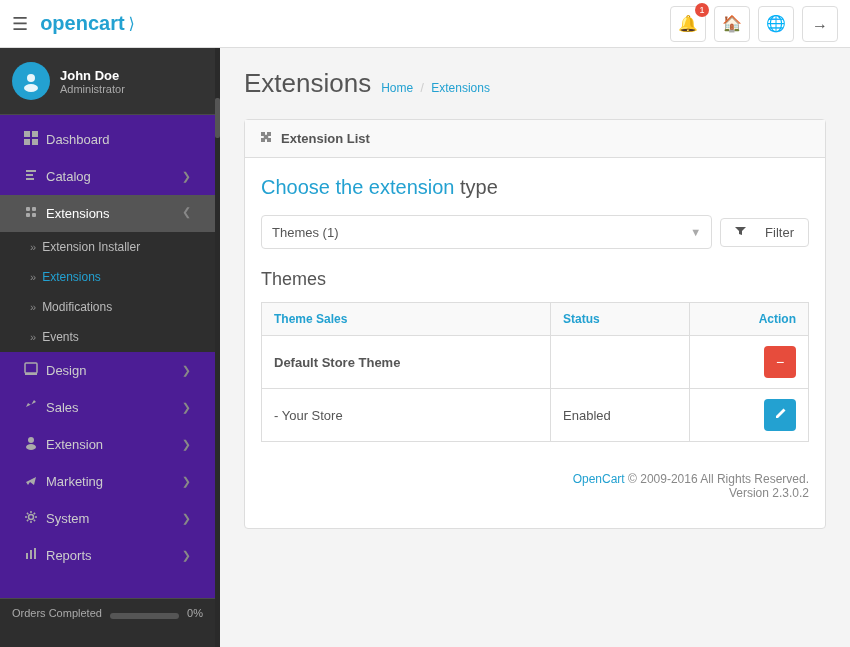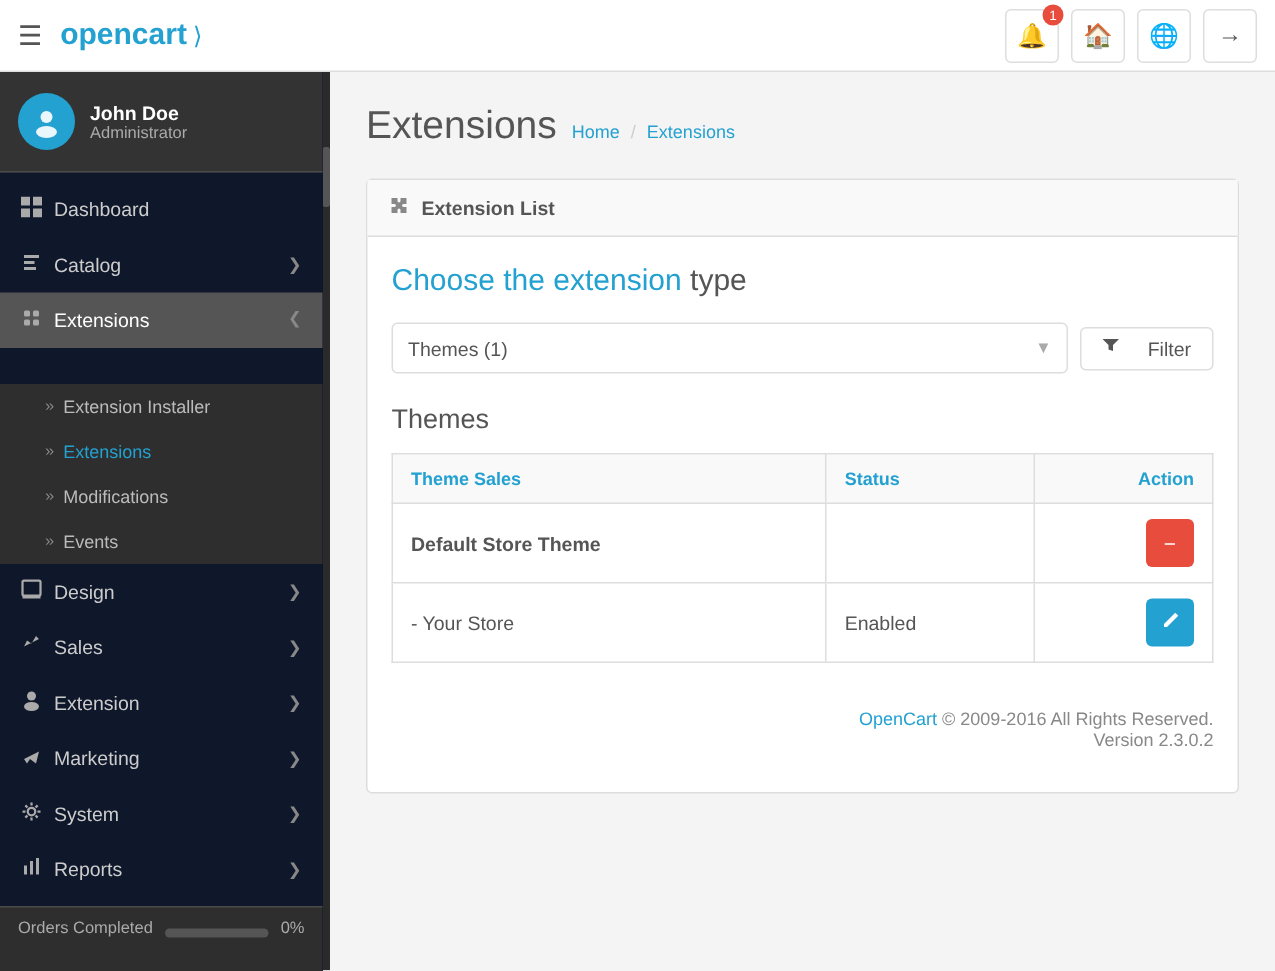--- a/index.html
+++ b/index.html
@@ -32,21 +32,21 @@
       color: #fff; font-size: 9px; width: 14px; height: 14px; border-radius: 50%;
       display: flex; align-items: center; justify-content: center;
     }
 
     
     .body-wrapper { display: flex; flex: 1; overflow: hidden; }
 
     
     .sidebar {
       width: 215px;
-      background: #0f172a;
+      background: #4c1d95;
       display: flex;
       flex-direction: column;
       flex-shrink: 0;
       overflow-y: auto;
     }
     .sidebar::-webkit-scrollbar { width: 4px; }
     .sidebar::-webkit-scrollbar-thumb { background: #555; }
 
     .user-panel {
       background: #333;
@@ -60,30 +60,30 @@
       width: 38px; height: 38px; background: #23a1d1; border-radius: 50%;
       display: flex; align-items: center; justify-content: center; color: #fff; font-size: 16px;
       flex-shrink: 0;
     }
     .user-info .user-name { color: #fff; font-size: 13px; font-weight: 600; }
     .user-info .user-role { color: #aaa; font-size: 11px; }
 
     .sidebar-nav { flex: 1; padding: 6px 0; }
     .sidebar-item {
       display: flex; align-items: center; justify-content: space-between;
-      padding: 10px 14px; color: #ccc; cursor: pointer; font-size: 13px;
+      padding: 10px 24px; color: #ccc; cursor: pointer; font-size: 13px;
       transition: background 0.15s;
     }
     .sidebar-item.active { background: #555; color: #fff; }
     .sidebar-item-left { display: flex; align-items: center; gap: 8px; }
     .sidebar-item .icon { font-size: 14px; color: #aaa; }
     .sidebar-item .chevron { font-size: 11px; color: #888; }
     .sidebar-item.open .chevron { transform: rotate(180deg); }
 
-    .sidebar-submenu { background: #2e2e2e; margin-top: 24px; }
+    .sidebar-submenu { background: #2e2e2e; }
     .sidebar-subitem {
       padding: 8px 14px 8px 30px; color: #bbb; cursor: pointer; font-size: 12px;
       display: flex; align-items: center; gap: 6px;
     }
     .sidebar-subitem.active { color: #23a1d1; }
     .sidebar-subitem::before { content: '»'; font-size: 11px; color: #888; }
 
     .sidebar-bottom {
       background: #2e2e2e;
       padding: 8px 12px;

